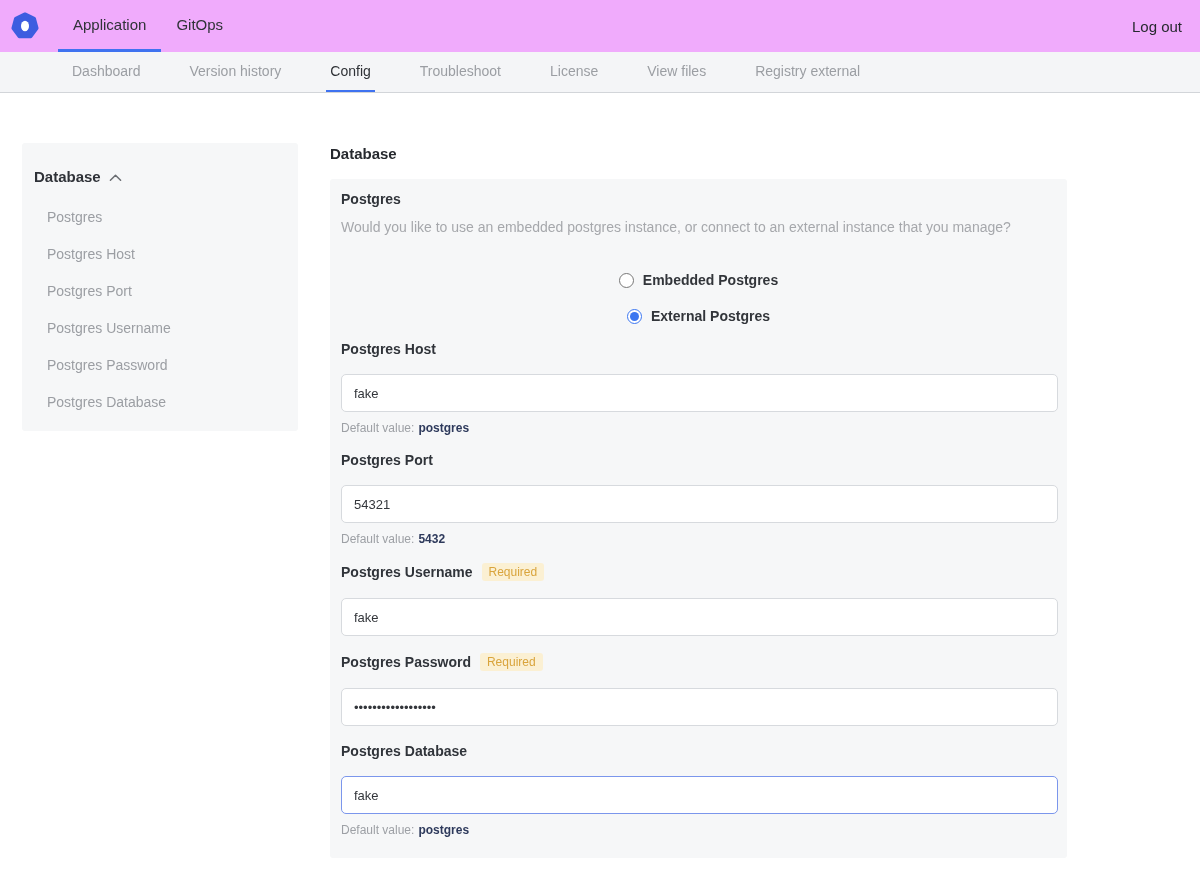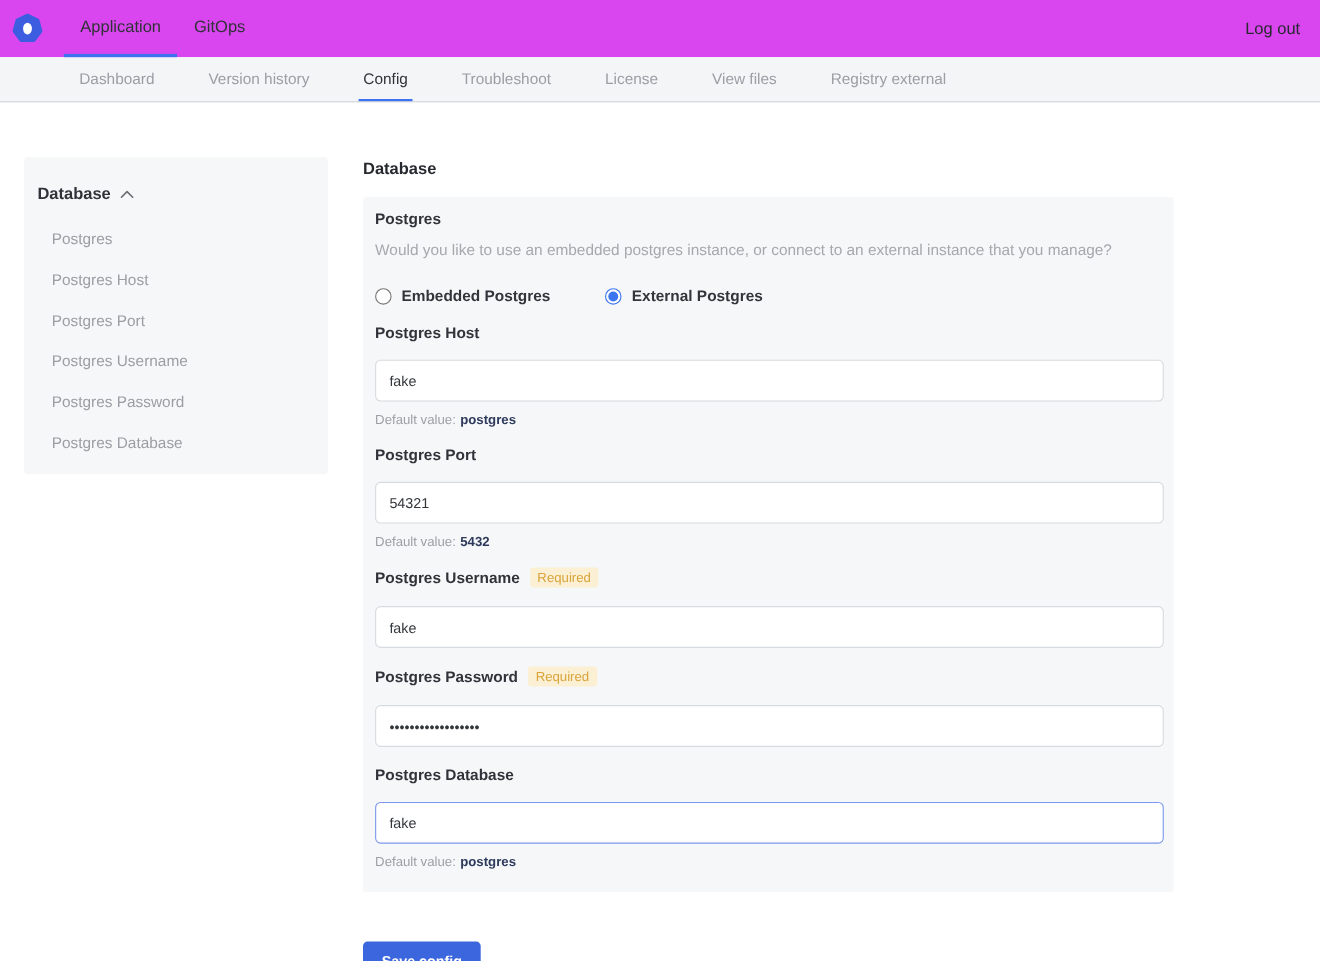--- a/index.html
+++ b/index.html
@@ -12,21 +12,21 @@
     position: relative;
   }
 
   
   .topbar {
     height: 52px;
     display: flex;
     align-items: stretch;
     padding-left: 10px;
     padding-right: 18px;
-    background: #d946ef;
+    background: #f0abfc;
   }
   .logo {
     width: 30px;
     display: flex;
     align-items: center;
     justify-content: center;
   }
   .top-tabs {
     display: flex;
     margin-left: 18px;
@@ -135,24 +135,25 @@
     font-size: 14px;
     font-weight: bold;
     color: #30343a;
   }
   .group-help {
     margin-top: 12px;
     font-size: 14px;
     color: #a6a8ac;
   }
   .radio-row {
-    margin-top: 26px;
-    display: flex;
-    align-items: center;
-    gap: 50px;
+    margin-top: 37px;
+    display: flex;
+    align-items: center;
+    gap: 20px;
+    flex-direction: column;
   }
   .radio-option {
     display: flex;
     align-items: center;
     cursor: pointer;
   }
   .radio-option input[type="radio"] {
     width: 15px; height: 15px;
     accent-color: #3b76f0;
     margin: 0 9px 0 0;

